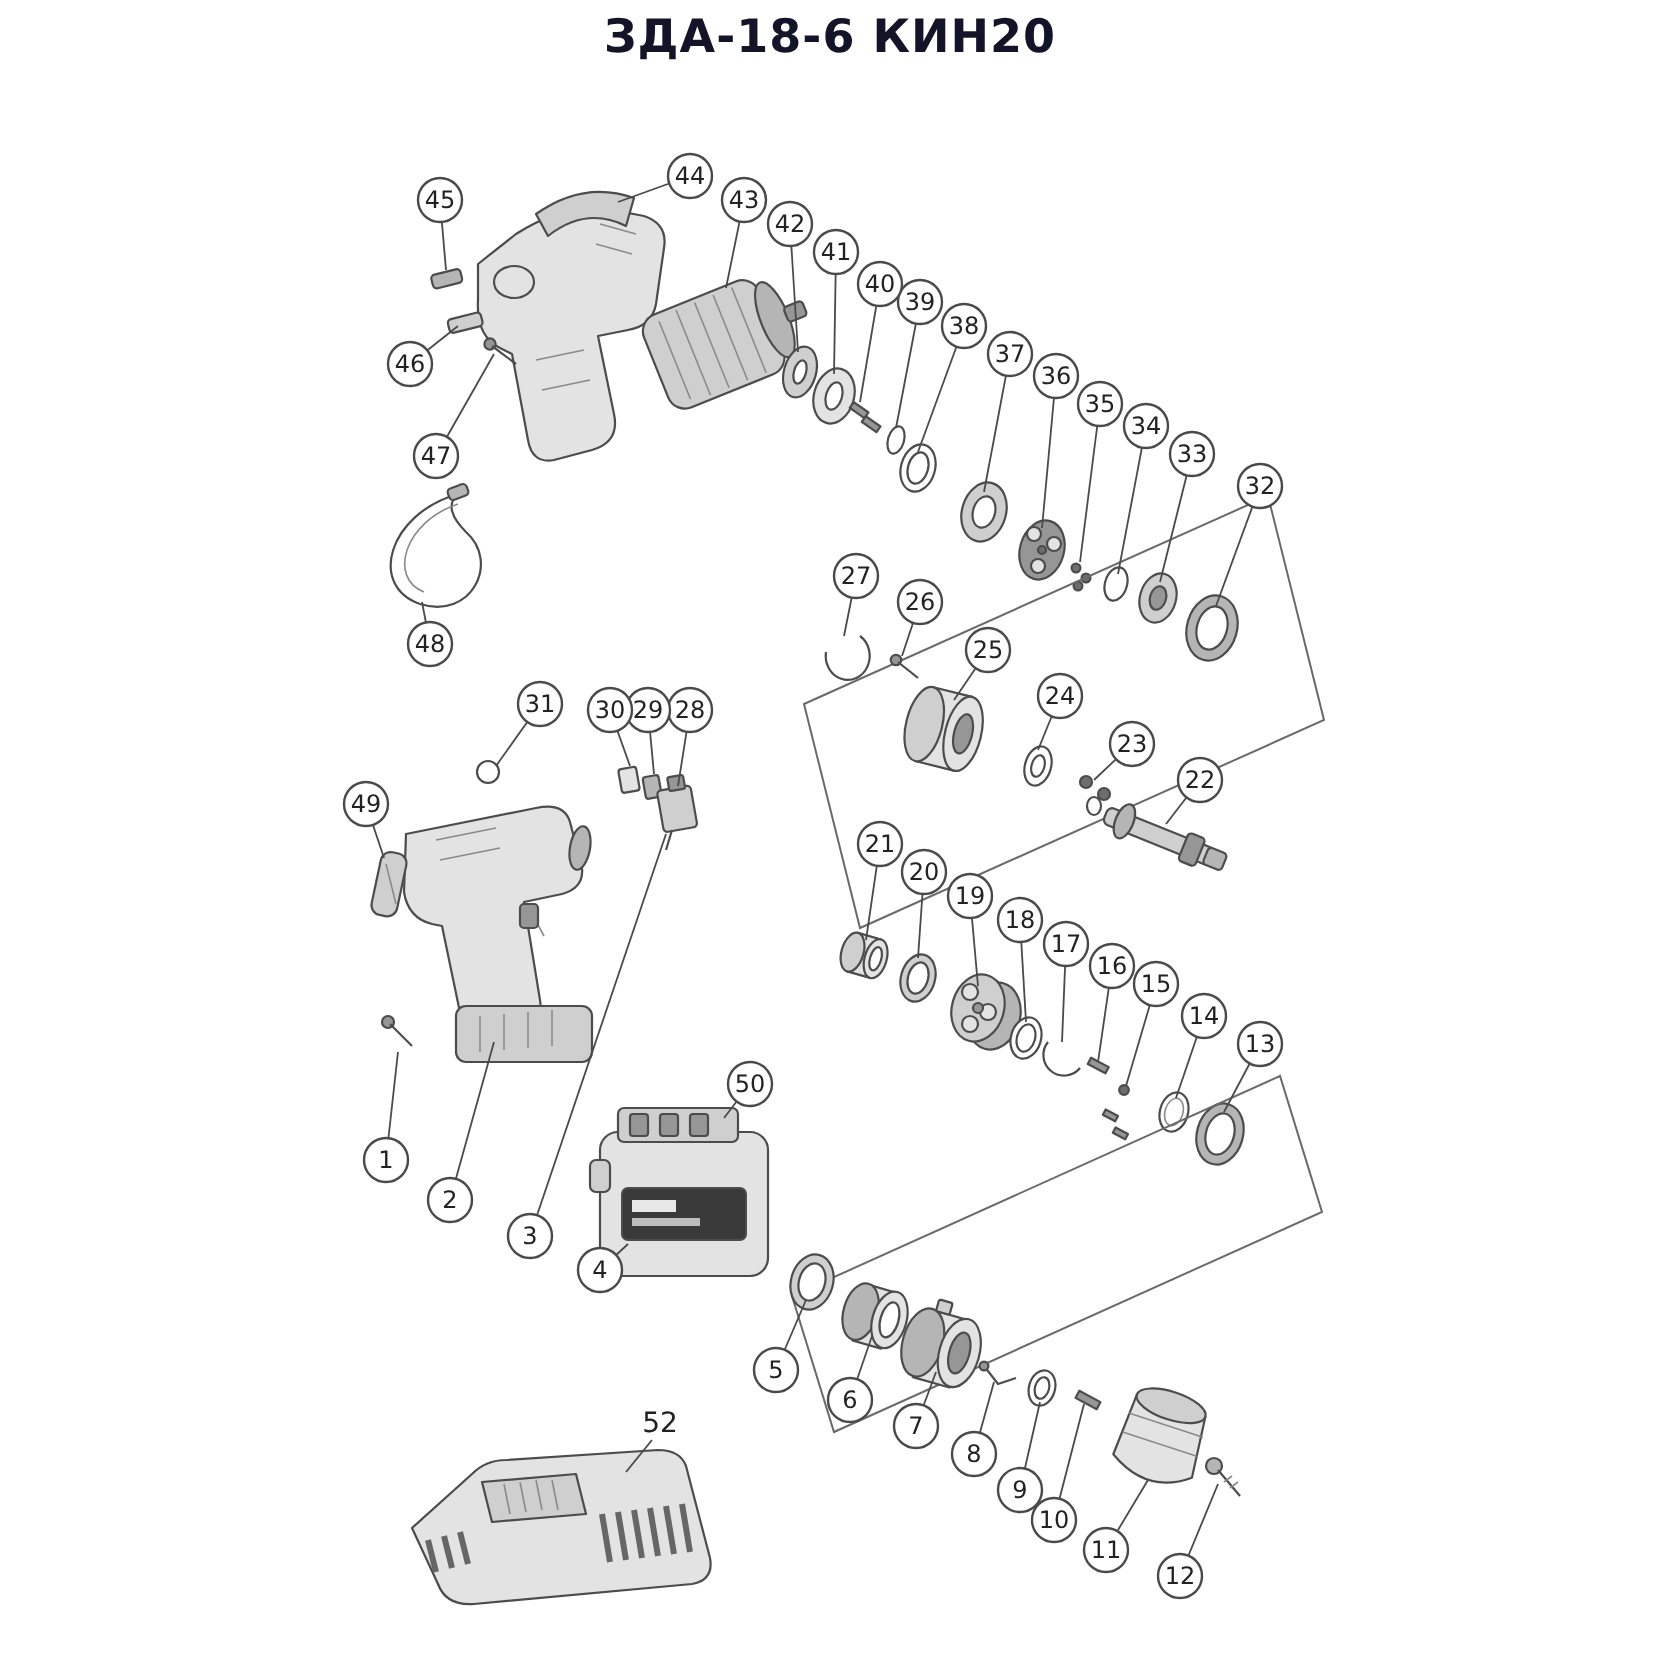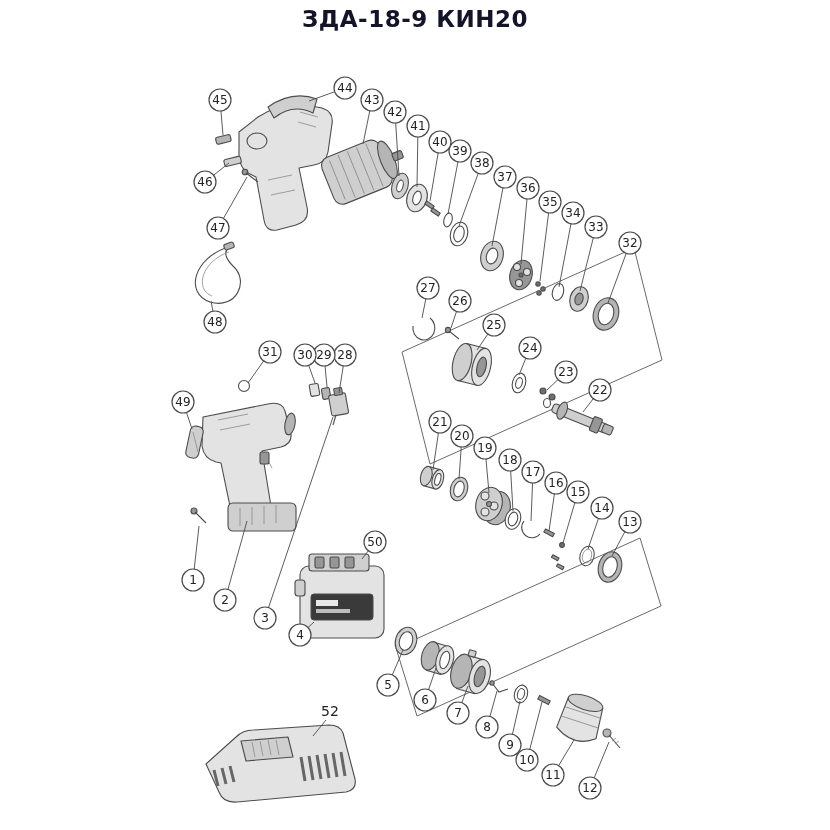--- a/index.html
+++ b/index.html
@@ -13,21 +13,21 @@
   .pf3{fill:#b5b5b5;} .pf4{fill:#969696;} .pf5{fill:#6e6e6e;}
   .nl {fill:none;stroke:#4c4c4c;stroke-width:1.1;}
   .d  {stroke:#8a8a8a;stroke-width:0.8;fill:none;}
   .vent{stroke:#666;stroke-width:3;fill:none;}
   .box{fill:none;stroke:#6a6a6a;stroke-width:1;}
 </style>
 </head>
 <body>
 
 <div class="page">
-  <div class="title" style="color: rgb(20, 20, 40);">ЗДА-18-9 КИН20</div>
+  <div class="title" style="color: rgb(20, 20, 40);">ЗДА-18-6 КИН20</div>
 
   <svg id="diagram-svg" width="830" height="830" viewBox="0 0 830 830">
 
     <g>
       <path class="p pf1" d="M239,132 L258,117 Q280,103 301,104 L322,108 Q334,112 332,124 L328,152 Q326,163 314,165 L299,168 L307,207 Q310,221 296,225 L277,230 Q266,232 264,220 L256,177 L250,174 Q238,168 239,150 Z"></path>
       <ellipse class="nl" cx="257" cy="141" rx="10" ry="8"></ellipse>
       <path class="d" d="M300,112 L318,117 M298,122 L316,127 M268,180 L292,175 M271,195 L295,190"></path>
     </g>
     <g>
       <path class="p pf2" d="M268,107 Q292,90 317,99 L313,113 Q293,103 274,118 Z"></path>

